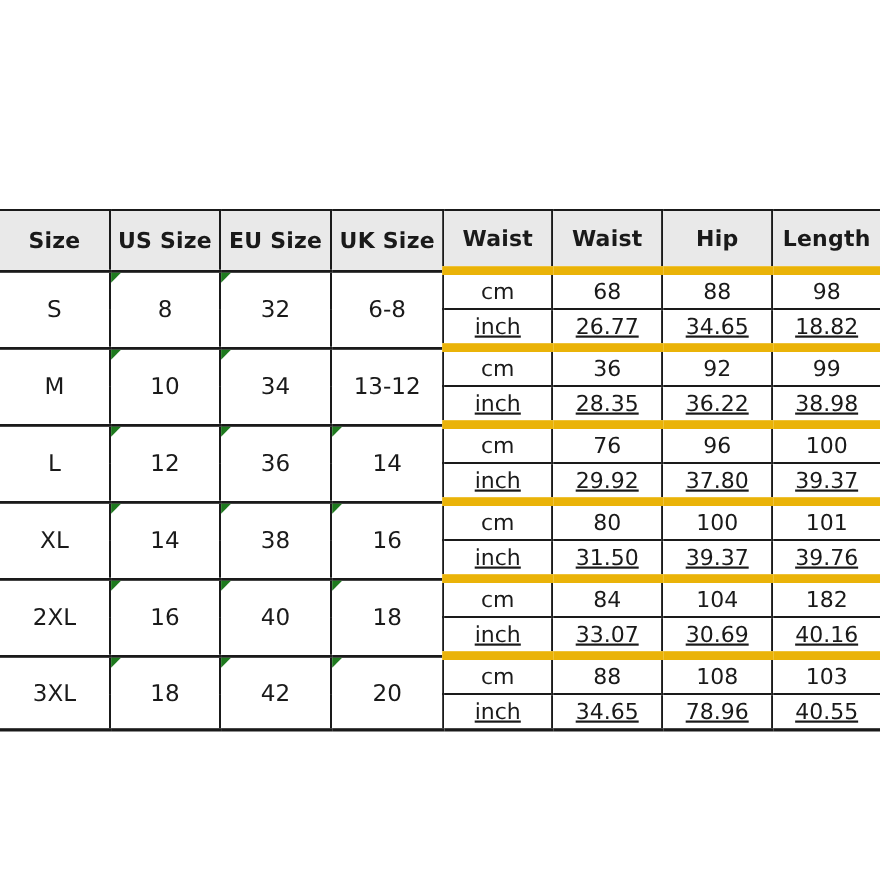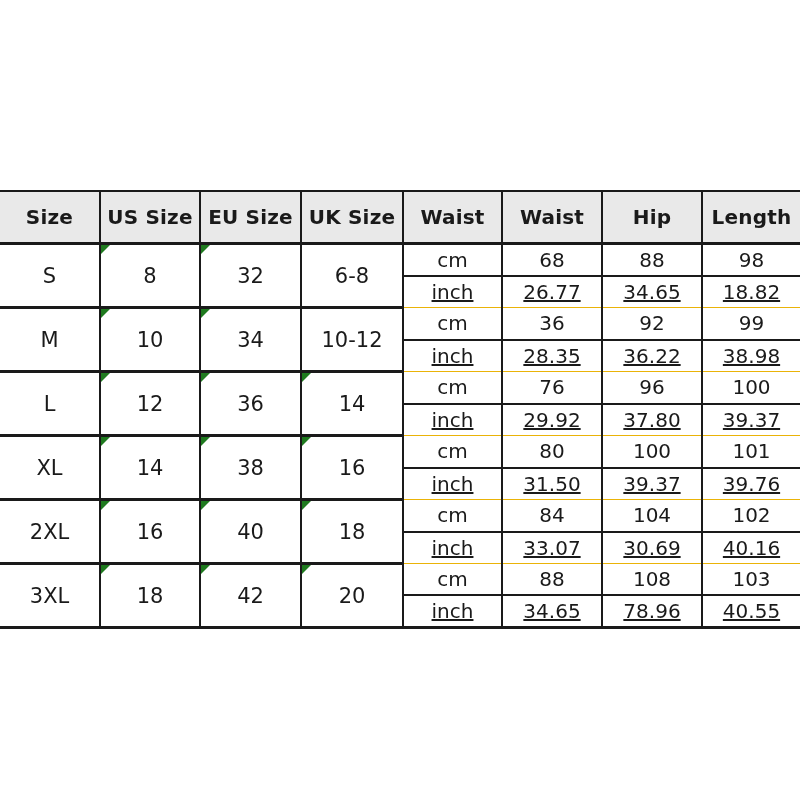--- a/index.html
+++ b/index.html
@@ -84,21 +84,21 @@
   }
   
   tr.grp-top td.group-cell { border-top: 3px solid #1a1a1a; }
 
   
   td.sub-cell {
     height: 30px;
     font-size: 20px;
     border-top: 2px solid #1a1a1a;
   }
-  tr.row-cm td.sub-cell { border-top: 1px solid #eab308; }
+  tr.row-cm td.sub-cell { border-top: 8px solid #eab308; }
   tr.row-inch td.sub-cell { border-top: 2px solid #1a1a1a; text-decoration: underline; }
 
   
   tr.last-row td { border-bottom: 3px solid #1a1a1a; }
 
   
   .comment-flag {
     position: absolute;
     top: 0;
     left: 0;
@@ -150,21 +150,21 @@
         <tr class="row-inch">
           <td class="cell sub-cell">inch</td>
           <td class="cell sub-cell">26.77</td>
           <td class="cell sub-cell">34.65</td>
           <td class="cell sub-cell">18.82</td>
         </tr>
         <tr class="grp-top row-cm">
           <td class="cell group-cell" rowspan="2"><span>M</span></td>
           <td class="cell group-cell" rowspan="2"><span class="comment-flag"></span><span>10</span></td>
           <td class="cell group-cell" rowspan="2"><span class="comment-flag"></span><span>34</span></td>
-          <td class="cell group-cell" rowspan="2"><span>10-12</span></td>
+          <td class="cell group-cell" rowspan="2"><span>13-12</span></td>
           <td class="cell sub-cell">cm</td>
           <td class="cell sub-cell">36</td>
           <td class="cell sub-cell">92</td>
           <td class="cell sub-cell">99</td>
         </tr>
         <tr class="row-inch">
           <td class="cell sub-cell">inch</td>
           <td class="cell sub-cell">28.35</td>
           <td class="cell sub-cell">36.22</td>
           <td class="cell sub-cell">38.98</td>
@@ -202,21 +202,21 @@
           <td class="cell sub-cell">39.76</td>
         </tr>
         <tr class="grp-top row-cm">
           <td class="cell group-cell" rowspan="2"><span>2XL</span></td>
           <td class="cell group-cell" rowspan="2"><span class="comment-flag"></span><span>16</span></td>
           <td class="cell group-cell" rowspan="2"><span class="comment-flag"></span><span>40</span></td>
           <td class="cell group-cell" rowspan="2"><span class="comment-flag"></span><span>18</span></td>
           <td class="cell sub-cell">cm</td>
           <td class="cell sub-cell">84</td>
           <td class="cell sub-cell">104</td>
-          <td class="cell sub-cell">102</td>
+          <td class="cell sub-cell">182</td>
         </tr>
         <tr class="row-inch">
           <td class="cell sub-cell">inch</td>
           <td class="cell sub-cell">33.07</td>
           <td class="cell sub-cell">30.69</td>
           <td class="cell sub-cell">40.16</td>
         </tr>
         <tr class="grp-top row-cm">
           <td class="cell group-cell" rowspan="2" style="border-bottom: 3px solid rgb(26, 26, 26);"><span>3XL</span></td>
           <td class="cell group-cell" rowspan="2" style="border-bottom: 3px solid rgb(26, 26, 26);"><span class="comment-flag"></span><span>18</span></td>

